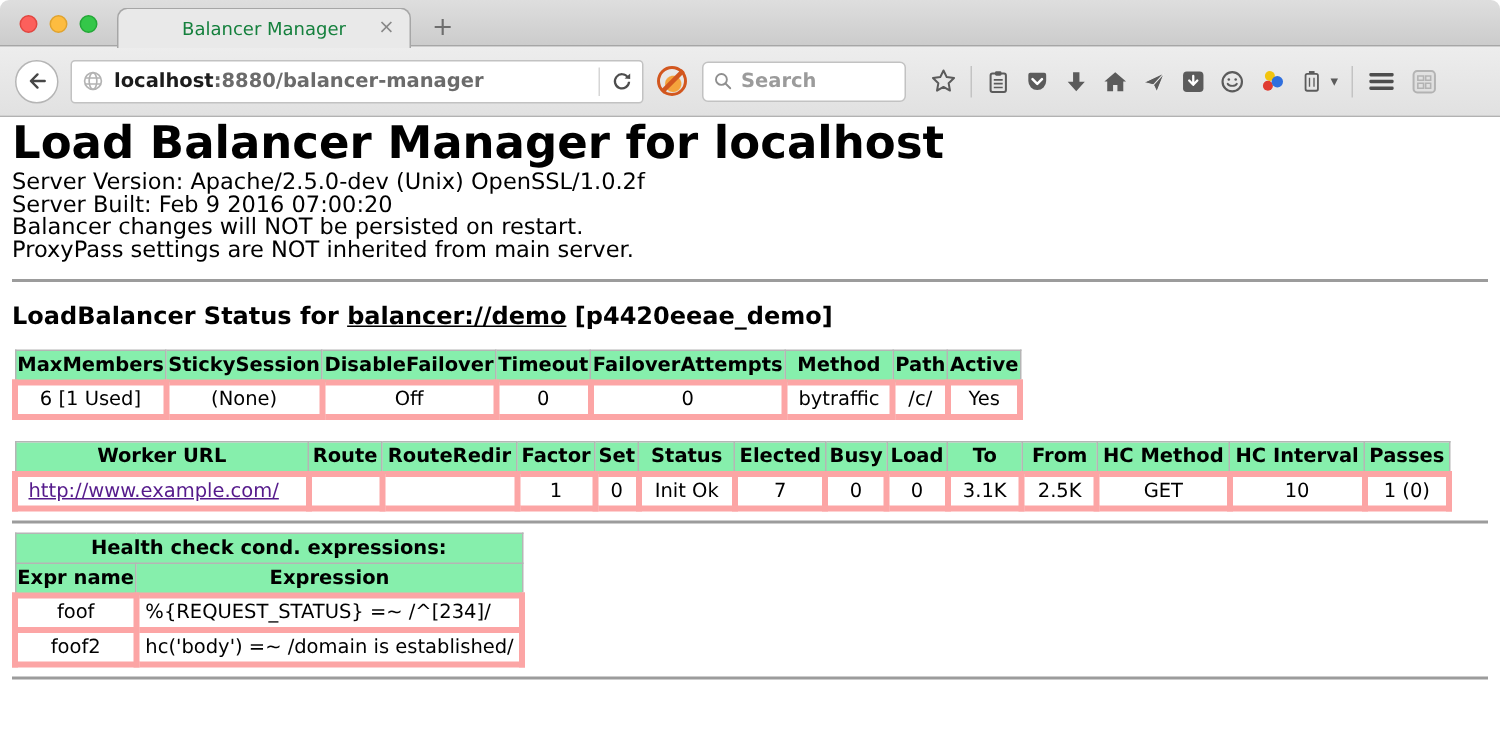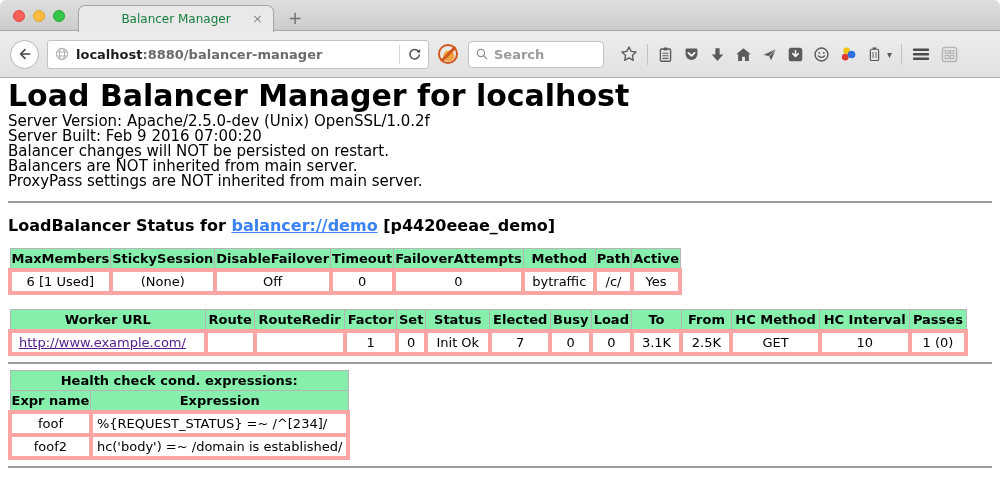--- a/index.html
+++ b/index.html
@@ -42,21 +42,21 @@
   .vsep { width:1px; height:21px; background:#c3c3c3; }
   .caret { font-size:10px; color:#5b5b5b; margin-left:-4px; }
 
   
   .content { background:#fff; padding:0 8px; height:413px; overflow:hidden; }
   h1.pagetitle { font-size:30px; font-weight:bold; margin-bottom:1px; color:#000; }
   .info p { font-size:15px; line-height:15px; color:#000; }
   hr.rule { border:0; height:2px; background:#9c9c9c; margin:12px 0; }
   hr.rule-tight { border:0; height:2px; background:#9c9c9c; margin:6px 0; }
   h3.section { font-size:16px; font-weight:bold; margin:13px 0 13px; }
-  a.plink { color:#3b82f6; font-weight:bold; }
+  a.plink { color:#000000; font-weight:bold; }
   a.wlink { color:#551a8b; text-decoration:underline; font-weight:normal; }
 
   table.mgr { border-collapse:collapse; font-size:13px; border:1px solid #8f8f8f; }
   table.mgr th { background:#86efac; font-weight:bold; border:1px solid #b5b5b5; padding:2px 1px; white-space:nowrap; }
   table.mgr td { border:4px solid #fca5a5; padding:2px 7px; text-align:center; white-space:nowrap; background:#fff; }
   table.balancer { width:614px; }
   table.worker { width:960px; margin-top:14px; }
   table.worker td.left { text-align:left; }
   table.health { width:312px; }
   table.health td.expr { text-align:left; padding:2px 4px; }
@@ -169,21 +169,20 @@
     </div>
   </div>
 
   <div class="content">
     <h1 class="pagetitle">Load Balancer Manager for localhost</h1>
 
     <div class="info">
       <p>Server Version: Apache/2.5.0-dev (Unix) OpenSSL/1.0.2f</p>
       <p>Server Built: Feb 9 2016 07:00:20</p>
       <p>Balancer changes will NOT be persisted on restart.</p>
-      <p>Balancers are NOT inherited from main server.</p>
       <p>ProxyPass settings are NOT inherited from main server.</p>
     </div>
 
     <hr class="rule">
 
     <h3 class="section"><span>LoadBalancer Status for </span><a class="plink" href="#">balancer://demo</a><span> [p4420eeae_demo]</span></h3>
 
     <table class="mgr balancer">
       <tbody>
           <tr>

